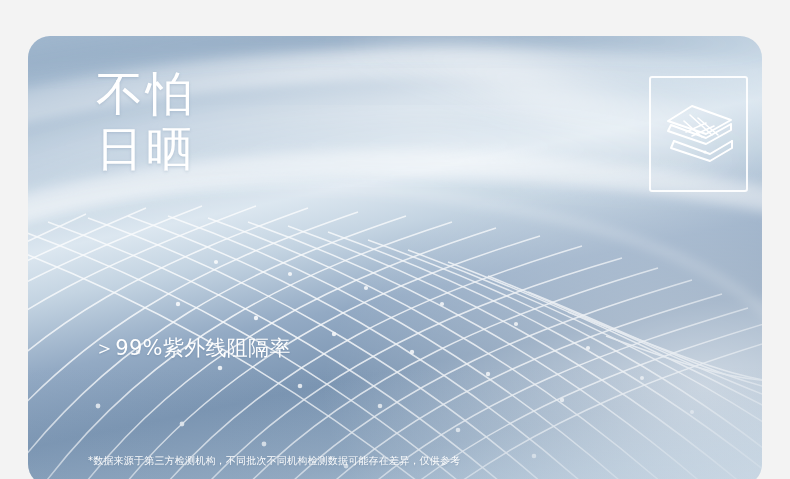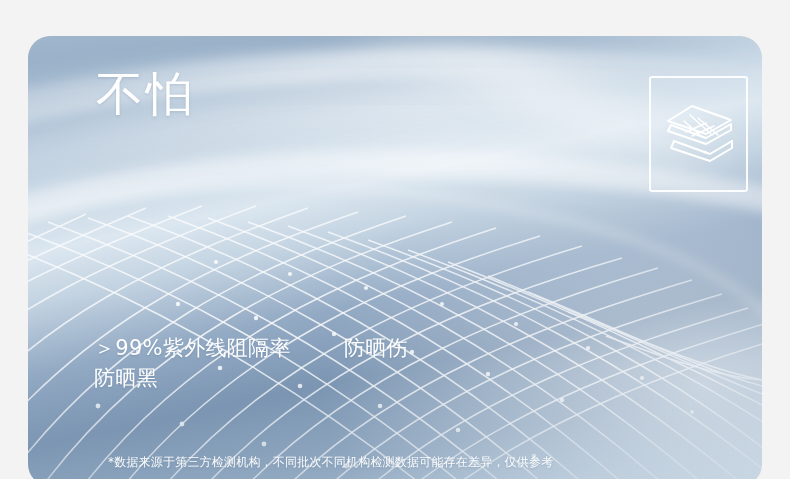--- a/index.html
+++ b/index.html
@@ -110,24 +110,24 @@
     font-size: 21px;
     color: #ffffff;
     font-family: "DejaVu Sans", "Liberation Sans", sans-serif;
     letter-spacing: .3px;
     text-shadow: 0 1px 2px rgba(80,110,140,.3);
   }
 
   
   #footnote {
     position: absolute;
-    left: 80px;
+    left: 60px;
     top: 418px;
     z-index: 7;
-    font-size: 12px;
+    font-size: 10px;
     color: rgba(255,255,255,.97);
     font-family: "DejaVu Sans", "Liberation Sans", sans-serif;
     letter-spacing: .2px;
     white-space: nowrap;
     text-shadow: 0 1px 2px rgba(80,110,140,.22);
   }
 </style>
 </head>
 <body>
 
@@ -271,20 +271,21 @@
           <stop offset="0%" stop-color="#6d89a8" stop-opacity="0"></stop>
           <stop offset="100%" stop-color="#8ea7c0" stop-opacity=".22"></stop>
         </linearGradient>
       </defs>
       <rect x="0" y="0" width="734" height="450" fill="url(#bloom)"></rect>
       <rect x="0" y="330" width="734" height="120" fill="url(#botshade)"></rect>
     </svg>
 
     <div id="title-block">
       <span class="title-line">不怕</span>
+      <span class="title-line">日晒</span>
     </div>
 
     <div id="icon-frame">
       <svg width="74" height="66" viewBox="0 0 74 66">
         <g fill="none" stroke="#ffffff" stroke-width="2" stroke-linejoin="round" stroke-linecap="round">
 
           <path d="M30,5 L69,19 L44,33 L6,20 Z"></path>
 
           <path d="M9,24 L44,37 L69,23 M9,24 L6,30 L44,43 L69,29 L69,23"></path>
 
@@ -297,23 +298,21 @@
           <path d="M24,31 L44,22" stroke-width="1.6"></path>
           <path d="M30,35 L52,25" stroke-width="1.6"></path>
         </g>
         <circle cx="43" cy="51" r="1.6" fill="#ffffff"></circle>
       </svg>
     </div>
 
     <div id="claims">
       <div class="claim-row">
         <span class="claim-metric">＞99%紫外线阻隔率</span>
-        <span class="claim-benefit">防晒伤</span>
       </div>
       <div class="claim-row">
-        <span class="claim-benefit">防晒黑</span>
       </div>
     </div>
 
     <div id="footnote">*数据来源于第三方检测机构，不同批次不同机构检测数据可能存在差异，仅供参考</div>
 
   </div>
 </div>
 
 </body></html>

